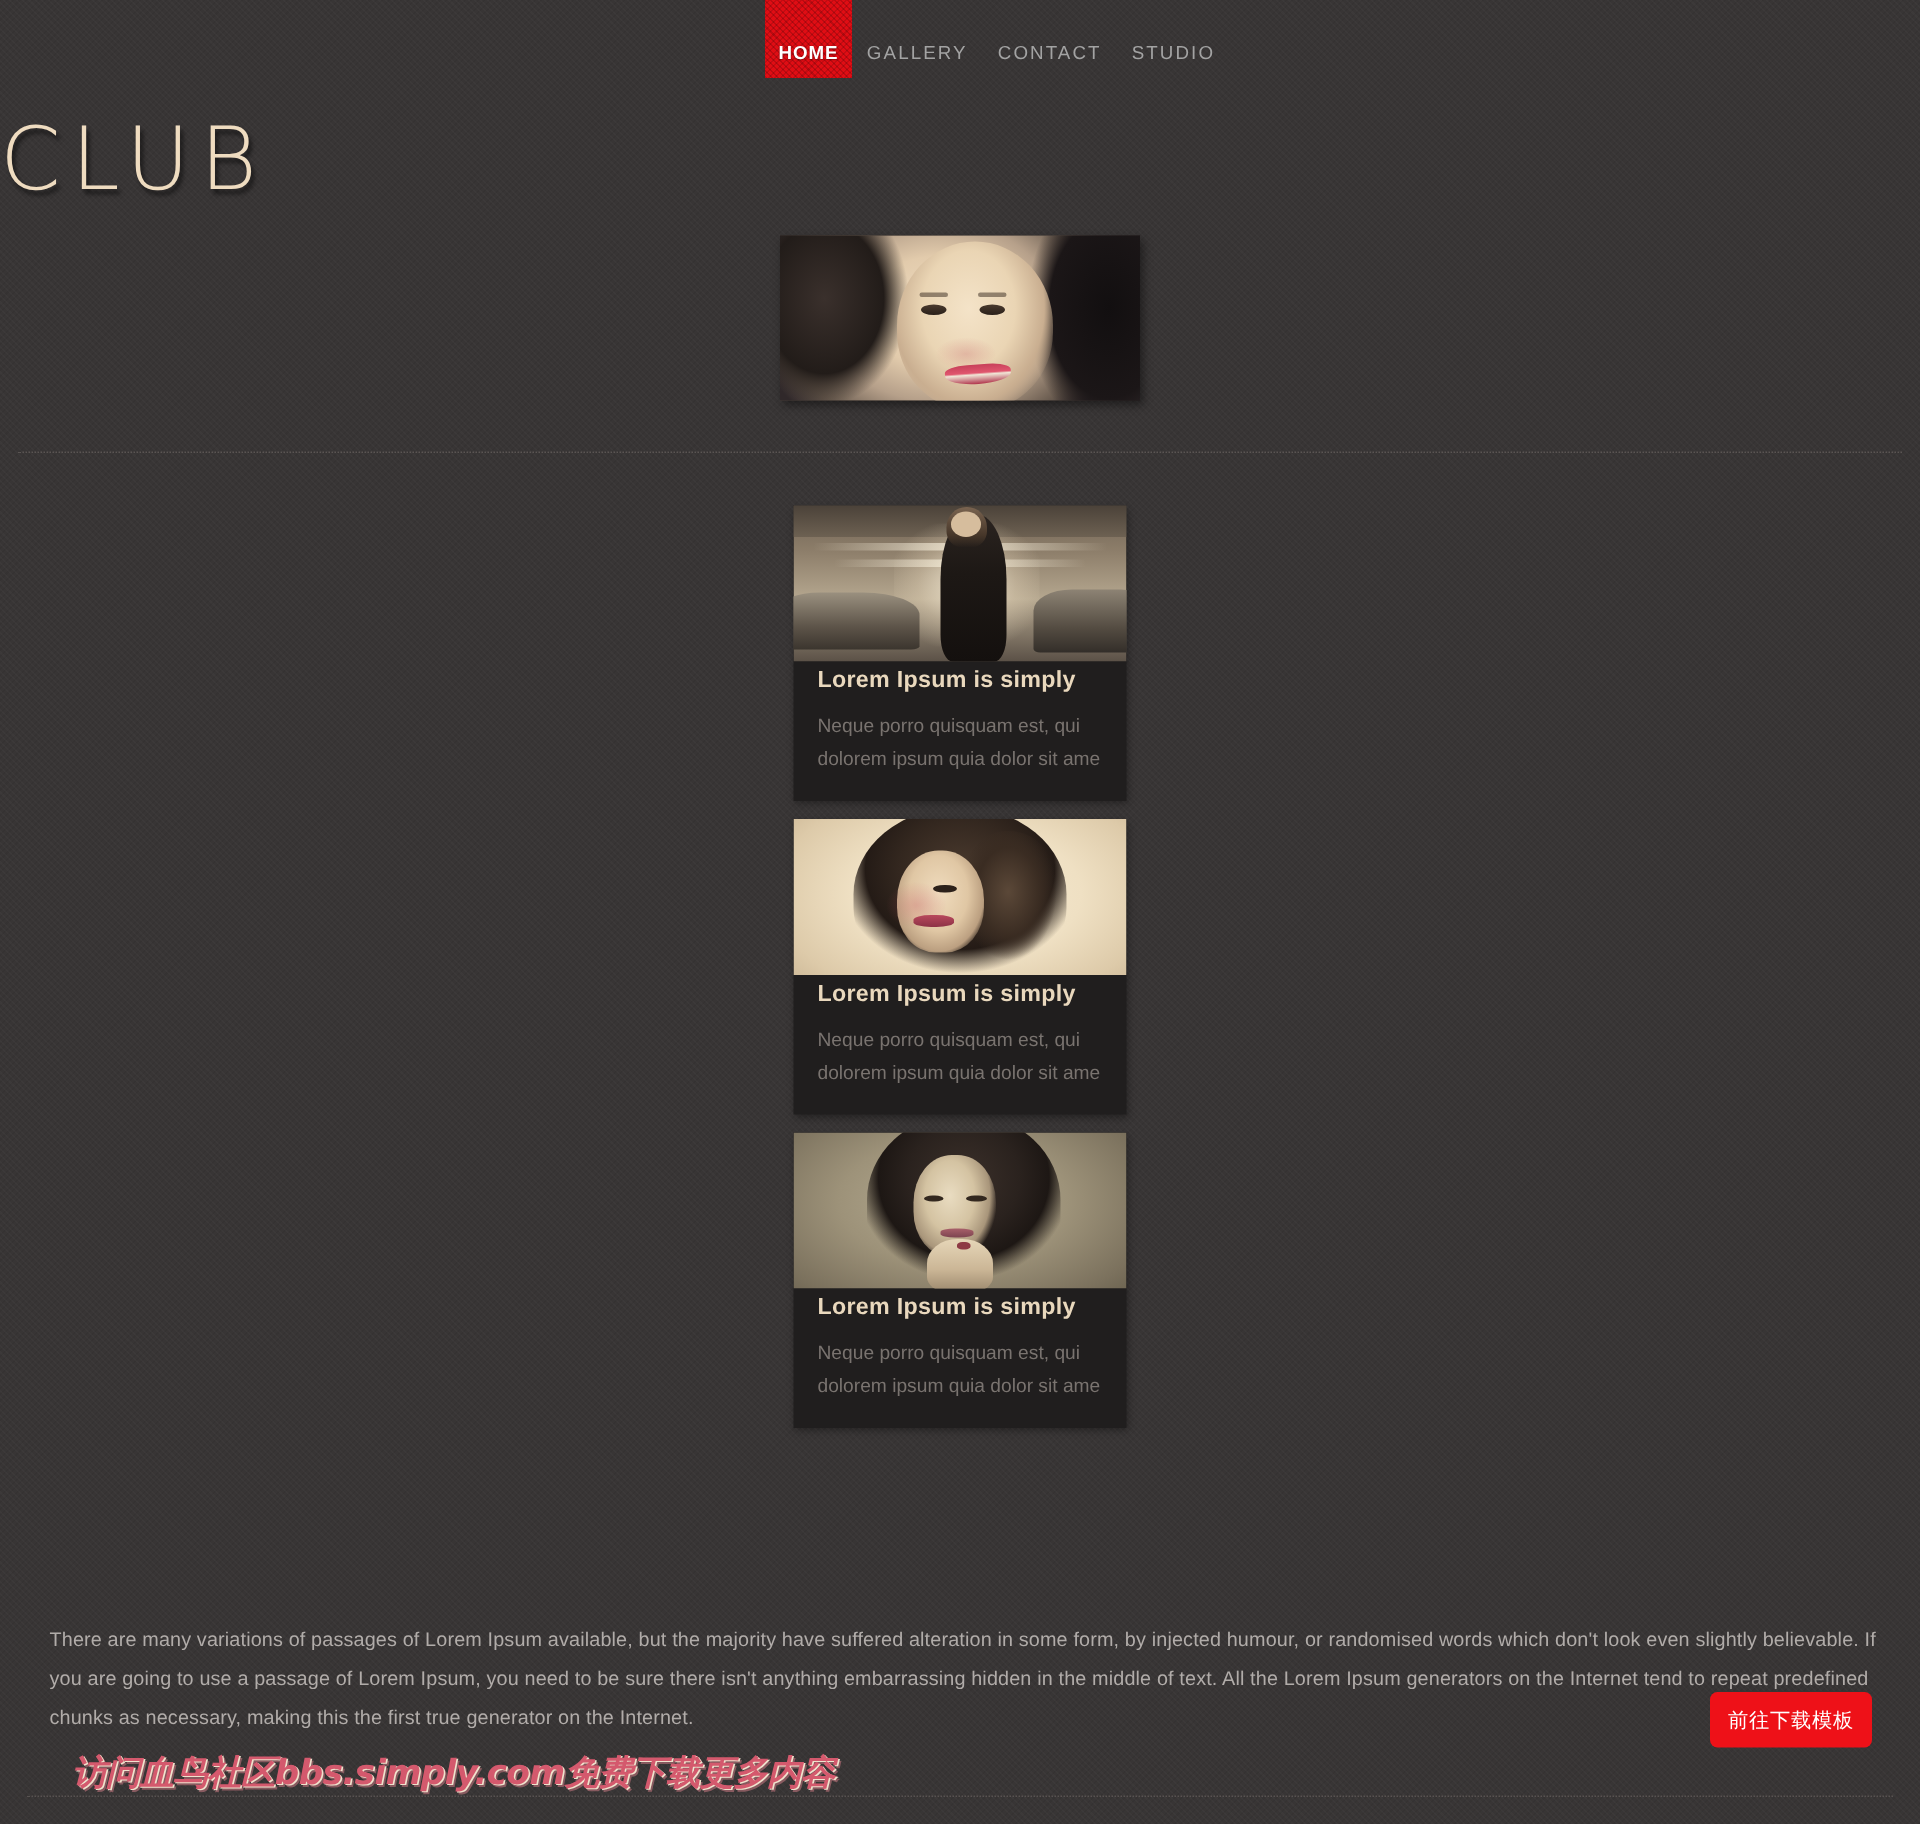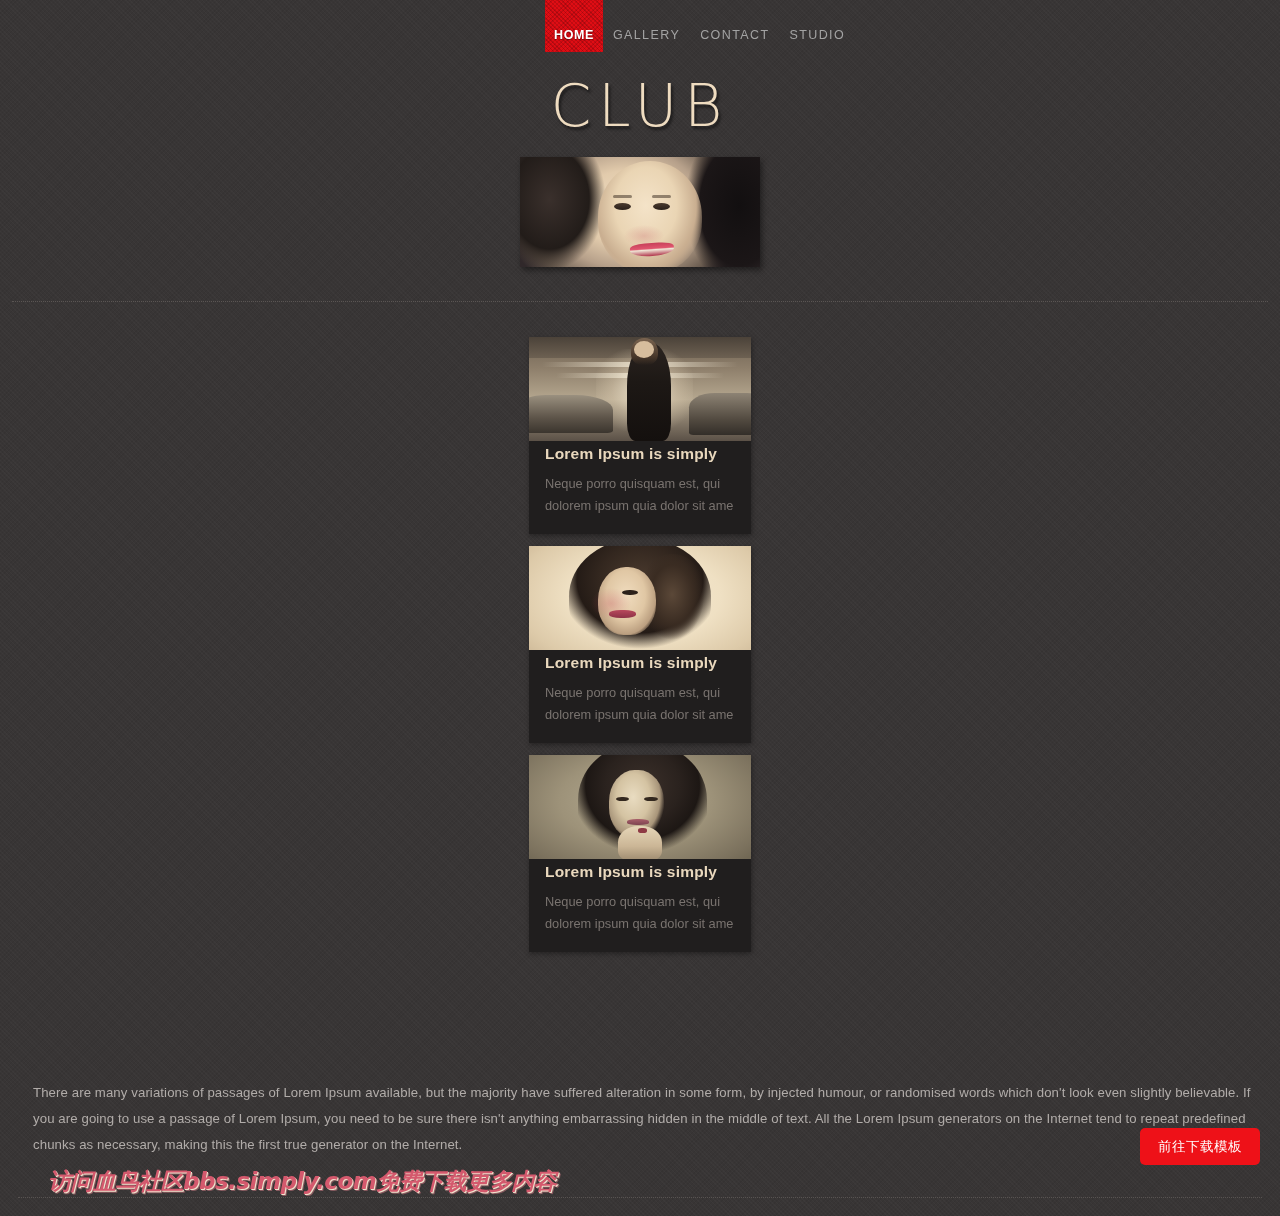--- a/index.html
+++ b/index.html
@@ -23,21 +23,21 @@
   
   #nav-bar {
     position: absolute;
     top: 0;
     left: 0;
     width: 1280px;
     height: 60px;
   }
   #nav-list {
     position: absolute;
-    left: 545px;
+    left: 510px;
     top: 0;
     display: flex;
     align-items: flex-start;
     height: 60px;
     list-style: none;
   }
   .nav-item {
     font-size: 12.5px;
     letter-spacing: 1.4px;
     color: #a3a3a3;
@@ -58,21 +58,21 @@
     height: 52px;
     text-shadow: 0 1px 1px rgba(0,0,0,0.4);
   }
 
   
   #site-logo {
     position: absolute;
     top: 72px;
     left: 0;
     width: 1280px;
-    text-align: center;
+    text-align: left;
     font-size: 58px;
     font-weight: 300;
     letter-spacing: 7px;
     color: #efdcc0;
     text-shadow: 2px 3px 3px rgba(0,0,0,0.55);
     font-family: "DejaVu Sans", sans-serif;
   }
 
   
   #hero-image {
@@ -251,21 +251,21 @@
     line-height: 26px;
     color: #b1aca9;
     letter-spacing: 0.1px;
     margin-left: 15px;
   }
 
   #download-button {
     position: absolute;
     left: 1140px;
     top: 1128px;
-    width: 120px;
+    width: 108px;
     height: 37px;
     background-color: #ee1118;
     border-radius: 5px;
     border: none;
     color: #ffffff;
     font-size: 13.5px;
     font-family: "DejaVu Sans", sans-serif;
     cursor: pointer;
     letter-spacing: 0.5px;
   }

